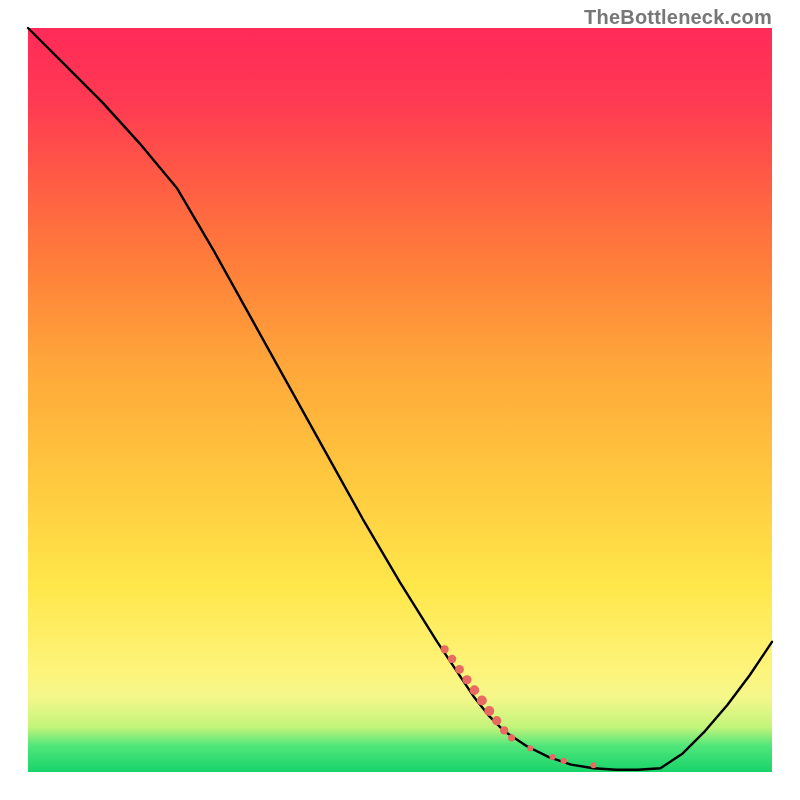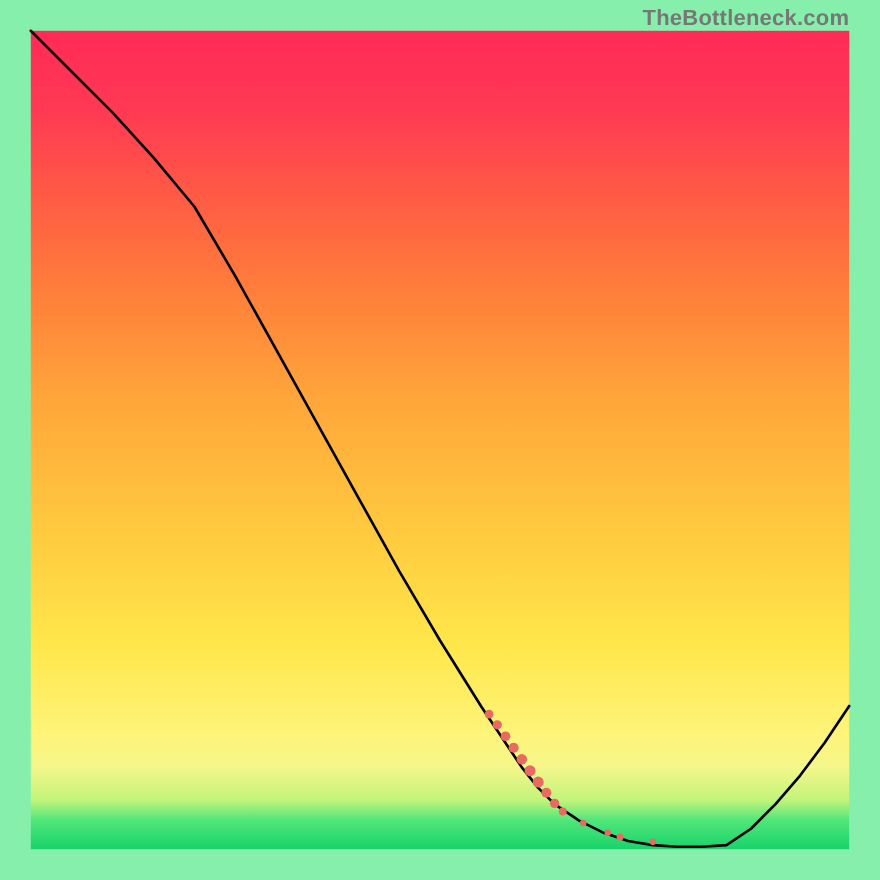--- a/index.html
+++ b/index.html
@@ -10,21 +10,21 @@
     background: #000;
     overflow: hidden;
     font-family: Arial, Helvetica, sans-serif;
   }
   .frame {
     position: absolute;
     left: 0;
     top: 0;
     width: 800px;
     height: 800px;
-    background: #86efac;
+    background: #ffffff;
   }
   .plot-area {
     position: absolute;
     left: 28px;
     top: 28px;
     width: 744px;
     height: 744px;
     
     background: linear-gradient(
       to top,

